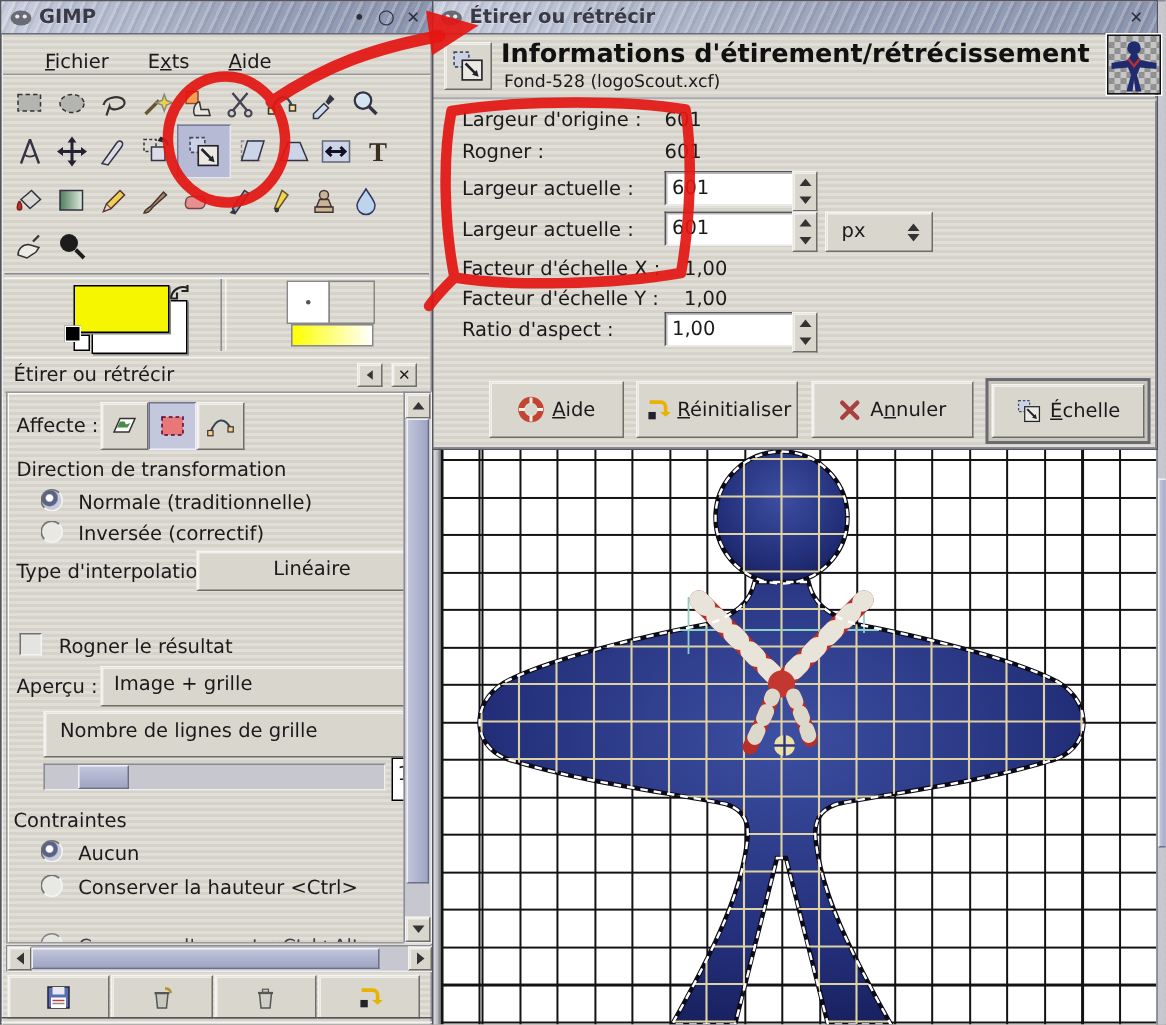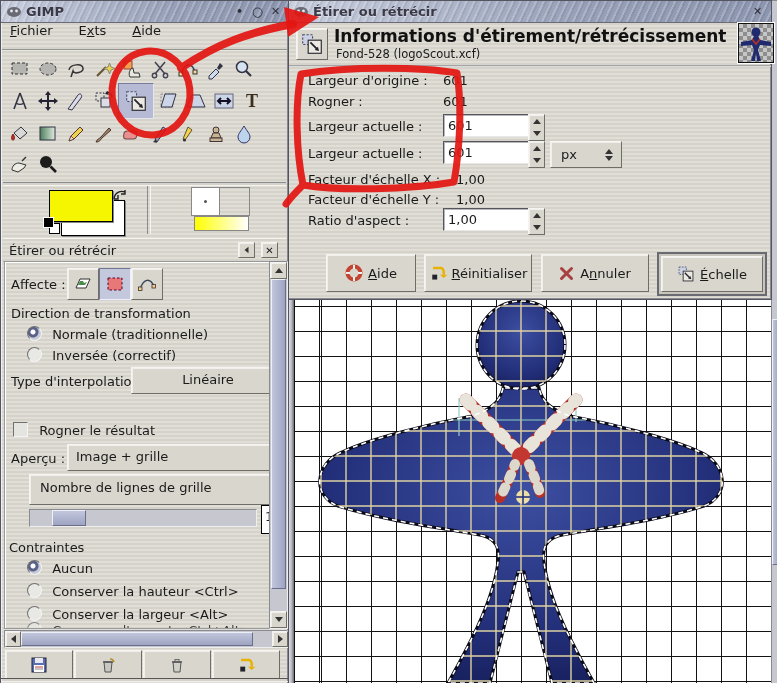--- a/index.html
+++ b/index.html
@@ -282,21 +282,21 @@
         <circle cx="5.5" cy="5" r="1.4" fill="#e8e8ee"></circle>
         <circle cx="10.5" cy="5" r="1.4" fill="#e8e8ee"></circle>
       </svg>
     <span class="titletxt">GIMP</span>
     <span style="flex:1"></span>
     <span class="wbtn">•</span>
     <span class="wbtn" style="font-size:13px;">○</span>
     <span class="wbtn" style="margin-right:5px;">✕</span>
   </div>
 
-  <div class="abs" style="left:1px;top:22px;right:1px;height:26px;display:flex;align-items:flex-start;gap:26px;padding-left:8px;border-bottom:2px groove #e8e8e2;">
+  <div class="abs" style="left:1px;top:22px;right:1px;height:26px;display:flex;align-items:flex-end;gap:26px;padding-left:28px;border-bottom:2px groove #e8e8e2;">
     <span><span></span><u>F</u><span>ichier</span></span>
     <span><span>E</span><u>x</u><span>ts</span></span>
     <span><span></span><u>A</u><span>ide</span></span>
   </div>
 
   <div class="abs" style="left:5px;top:53px;width:277px;">
     <div style="display:flex;align-items:center;height:29px;">
       <span class="tool">
           <svg width="22" height="22">
             <rect x="3" y="5" width="15" height="11" fill="#b4b4b0" stroke="#333" stroke-dasharray="3 2"></rect>
@@ -555,24 +555,20 @@
     </div>
 
     <div class="lbl" style="left:4px;top:278px;">Contraintes</div>
     <div class="abs" style="left:22px;top:298px;">
       <span class="radio sel"></span>
       <span style="margin-left:6px;">Aucun</span>
     </div>
     <div class="abs" style="left:22px;top:321px;">
       <span class="radio"></span>
       <span style="margin-left:6px;">Conserver la hauteur &lt;Ctrl&gt;</span>
-    </div>
-    <div class="abs" style="left:22px;top:344px;">
-      <span class="radio"></span>
-      <span style="margin-left:6px;">Conserver la largeur &lt;Alt&gt;</span>
     </div>
     <div class="abs" style="left:22px;top:360px;opacity:.8;">
       <span class="radio"></span>
       <span style="margin-left:6px;">Conserver l'aspect &lt;Ctrl+Alt&gt;</span>
     </div>
   </div>
 
   <div class="abs sb-trough" style="left:268px;top:260px;width:17px;height:366px;">
     <div class="abs b3d" style="left:0;top:0;width:15px;height:15px;display:flex;align-items:center;justify-content:center;">
         <span class="tu"></span>

